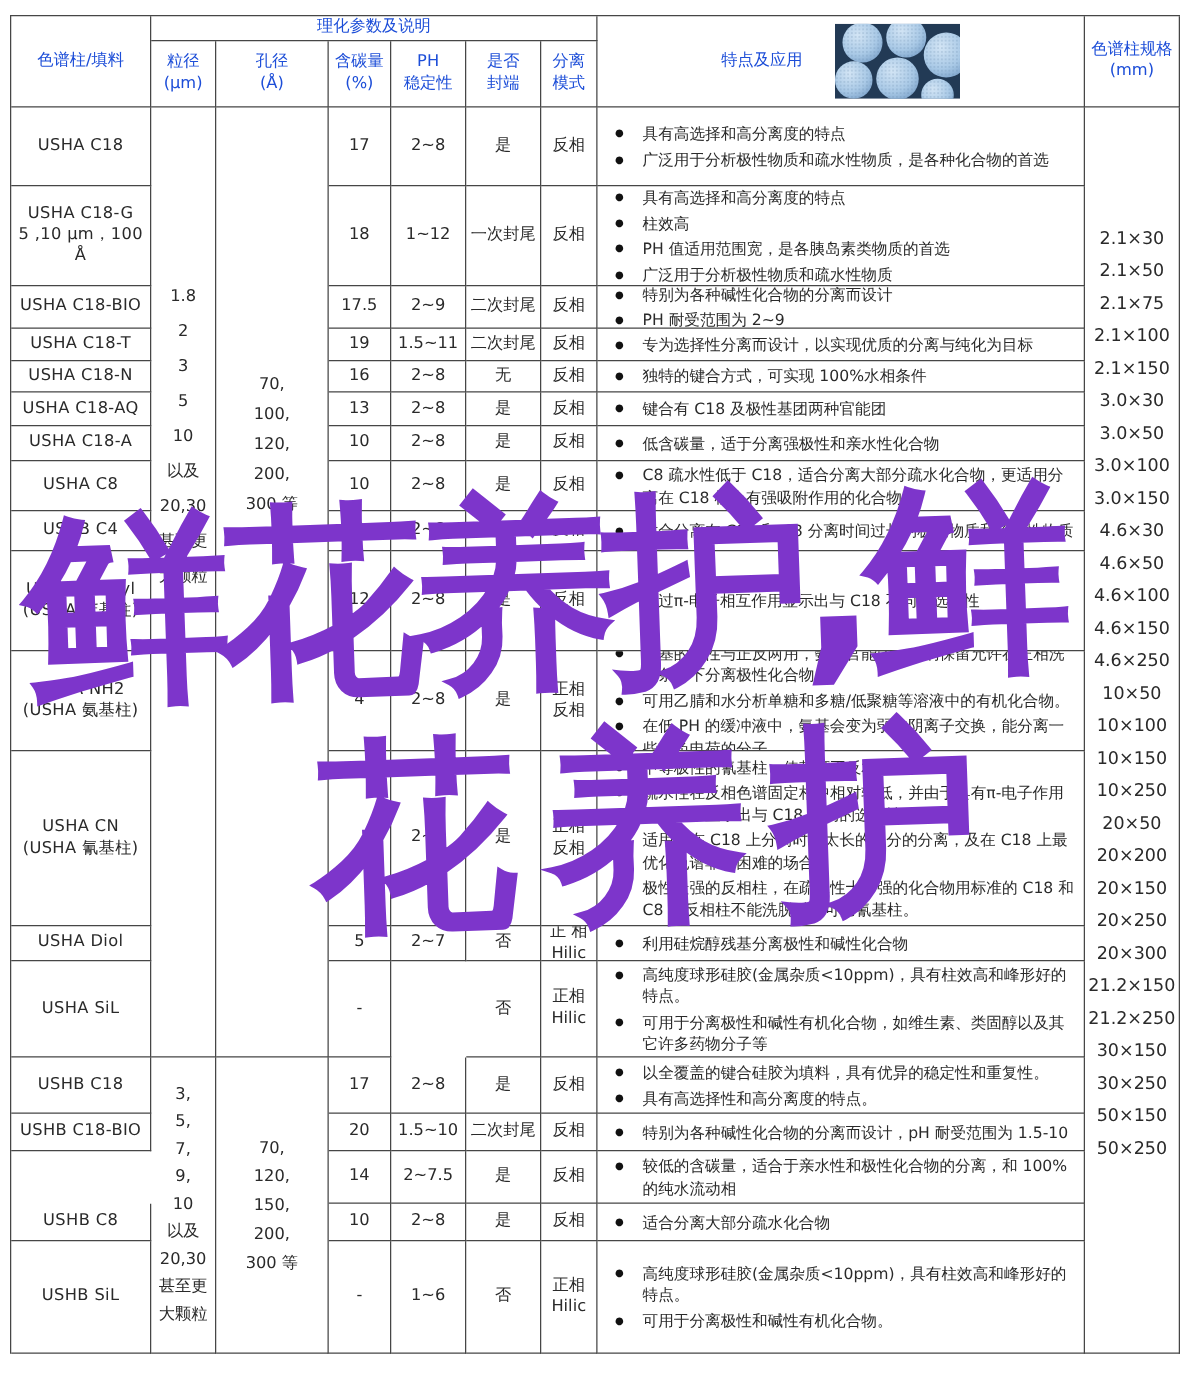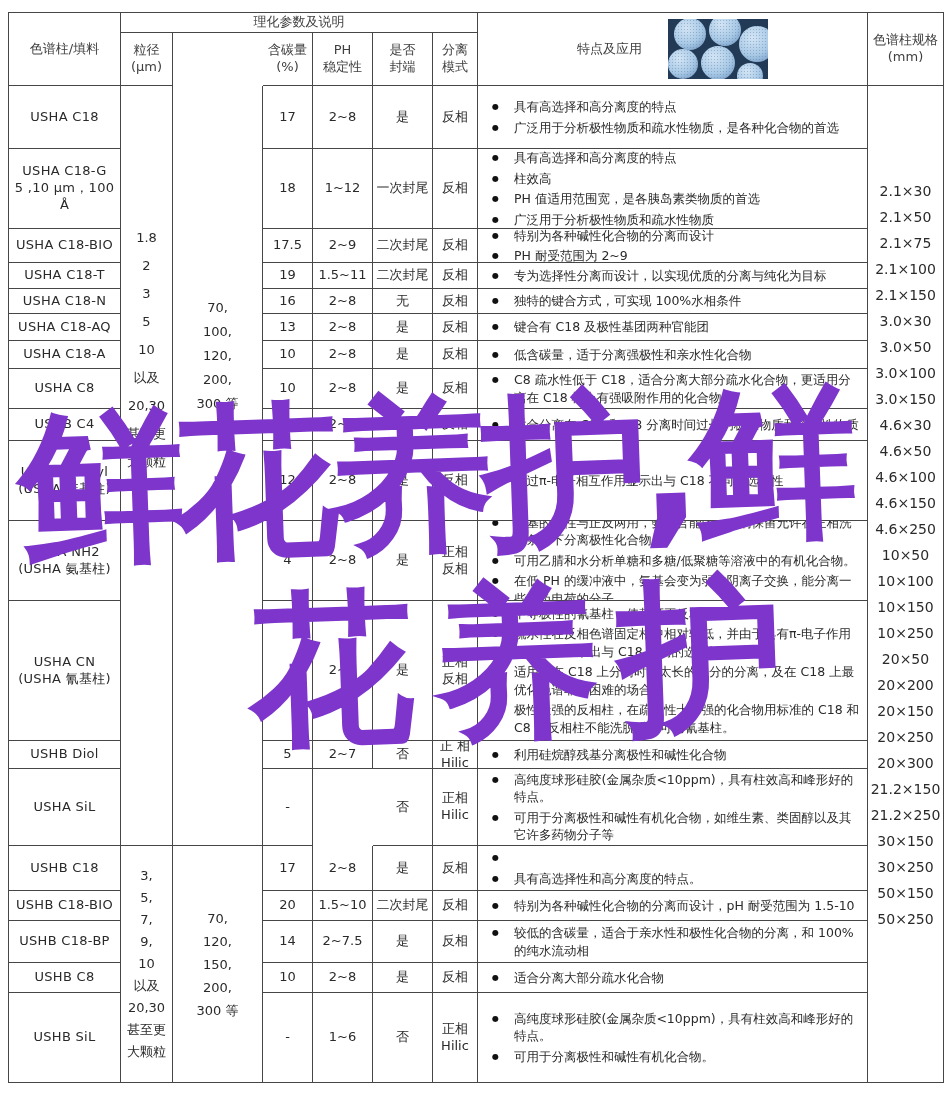--- a/index.html
+++ b/index.html
@@ -14,21 +14,21 @@
     grid-template-columns:112px 52px 90px 50px 60px 60px 45px 390px 76px;
     grid-template-rows:20px 53px 63px 80px 34px 26px 25px 27px 28px 40px 32px 80px 80px 140px 28px 77px 45px 30px 42px 30px 90px;
     border-top:1.5px solid #464646;border-left:1.5px solid #464646;
     background:#fff;
   }
   .c{
     border-right:1px solid #464646;border-bottom:1px solid #464646;
     display:flex;flex-direction:column;align-items:center;justify-content:center;
     font-size:13px;line-height:1.3;text-align:center;overflow:hidden;
   }
-  .hd{font-size:13px;color:#404040}
+  .hd{font-size:13px;color:#1d4ed8}
   .hd span{display:block}
   .feathd{flex-direction:row;gap:26px;justify-content:center;align-items:center}
   .lbl{letter-spacing:.3px}
   .lbl span{display:block}
   .val span{display:block}
   .feat{align-items:stretch;justify-content:center;padding:3px 6px 3px 11px;text-align:left}
   .fi{display:flex;align-items:flex-start;margin:1.5px 0}
   .blt{font-size:8px;line-height:17.5px;flex:0 0 auto;width:22px;padding-left:3px;color:#111}
   .tx{font-size:12.5px;line-height:17.5px;color:#2a2a2a}
   .pa,.qa{justify-content:flex-start}
@@ -54,20 +54,24 @@
   <div class="c hd" style="grid-row:1/3;grid-column:1/2">
     <span>色谱柱/填料</span>
   </div>
   <div class="c hd" style="grid-row:1/2;grid-column:2/8">
     <span>理化参数及说明</span>
   </div>
   <div class="c hd" style="grid-row:2/3;grid-column:2/3">
     <span>粒径</span>
     <span>(μm)</span>
   </div>
+  <div class="c hd" style="grid-row:2/3;grid-column:3/4">
+    <span>孔径</span>
+    <span>(Å)</span>
+  </div>
   <div class="c hd" style="grid-row:2/3;grid-column:4/5">
     <span>含碳量</span>
     <span>(%)</span>
   </div>
   <div class="c hd" style="grid-row:2/3;grid-column:5/6">
     <span>PH</span>
     <span>稳定性</span>
   </div>
   <div class="c hd" style="grid-row:2/3;grid-column:6/7">
     <span>是否</span>
@@ -332,21 +336,21 @@
       <div class="fi">
         <span class="blt">●</span>
         <span class="tx">适用于在 C18 上分离时间太长的组分的分离，及在 C18 上最优化色谱非常困难的场合。</span>
       </div>
       <div class="fi">
         <span class="blt">●</span>
         <span class="tx">极性最强的反相柱，在疏水性十分强的化合物用标准的 C18 和 C8 等反相柱不能洗脱时，可用氰基柱。</span>
       </div>
     </div>
     <div class="c lbl" style="grid-area: 15 / 1 / 16 / 2;">
-      <span>USHB   Diol</span>
+      <span>USHA   Diol</span>
     </div>
     <div class="c val" style="grid-area: 15 / 4 / 16 / 5;">5</div>
     <div class="c val" style="grid-area: 15 / 5 / 16 / 6;">2~7</div>
     <div class="c val" style="grid-area: 15 / 6 / 16 / 7;">否</div>
     <div class="c val" style="grid-area: 15 / 7 / 16 / 8;">
       <span>正 相</span>
       <span>Hilic</span>
     </div>
     <div class="c feat" style="grid-area: 15 / 8 / 16 / 9;">
       <div class="fi">
@@ -378,43 +382,41 @@
     </div>
     <div class="c val" style="grid-area: 17 / 4 / 18 / 5;">17</div>
     <div class="c val" style="grid-area: 17 / 5 / 18 / 6;">2~8</div>
     <div class="c val" style="grid-area: 17 / 6 / 18 / 7;">是</div>
     <div class="c val" style="grid-area: 17 / 7 / 18 / 8;">
       <span>反相</span>
     </div>
     <div class="c feat" style="grid-area: 17 / 8 / 18 / 9;">
       <div class="fi">
         <span class="blt">●</span>
+        <span class="tx">以全覆盖的键合硅胶为填料，具有优异的稳定性和重复性。</span>
       </div>
       <div class="fi">
         <span class="blt">●</span>
         <span class="tx">具有高选择性和高分离度的特点。</span>
       </div>
     </div>
     <div class="c lbl" style="grid-area: 18 / 1 / 19 / 2;">
       <span>USHB   C18-BIO</span>
     </div>
     <div class="c val" style="grid-area: 18 / 4 / 19 / 5;">20</div>
     <div class="c val" style="grid-area: 18 / 5 / 19 / 6;">1.5~10</div>
     <div class="c val" style="grid-area: 18 / 6 / 19 / 7;">二次封尾</div>
     <div class="c val" style="grid-area: 18 / 7 / 19 / 8;">
       <span>反相</span>
     </div>
     <div class="c feat" style="grid-area: 18 / 8 / 19 / 9;">
       <div class="fi">
         <span class="blt">●</span>
         <span class="tx">特别为各种碱性化合物的分离而设计，pH 耐受范围为 1.5-10</span>
       </div>
-    </div>
-    <div class="c lbl" style="grid-area: 19 / 1 / 20 / 2;">
-      <span>USHB   C18-BP</span>
     </div>
     <div class="c val" style="grid-area: 19 / 4 / 20 / 5;">14</div>
     <div class="c val" style="grid-area: 19 / 5 / 20 / 6;">2~7.5</div>
     <div class="c val" style="grid-area: 19 / 6 / 20 / 7;">是</div>
     <div class="c val" style="grid-area: 19 / 7 / 20 / 8;">
       <span>反相</span>
     </div>
     <div class="c feat" style="grid-area: 19 / 8 / 20 / 9;">
       <div class="fi">
         <span class="blt">●</span>

